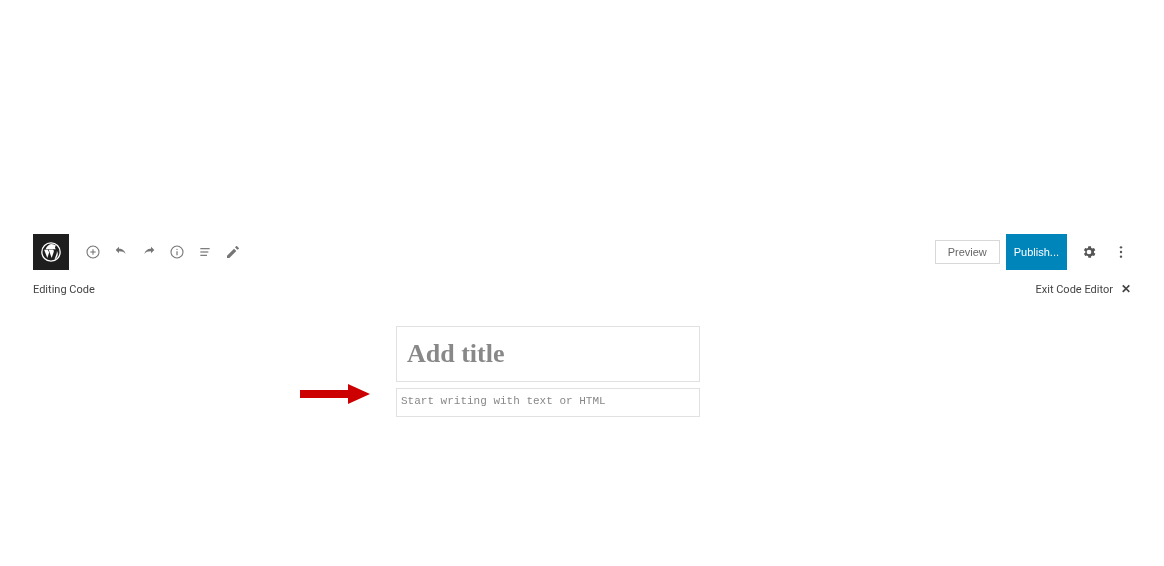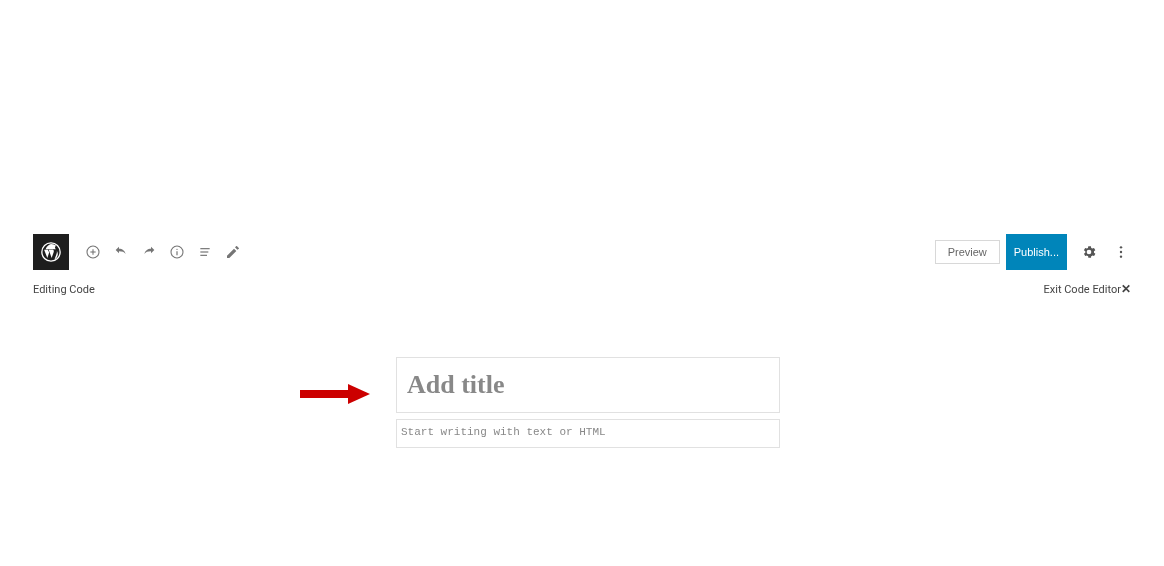--- a/index.html
+++ b/index.html
@@ -72,32 +72,31 @@
     left: 33px;
     right: 33px;
     height: 18px;
     display: flex;
     align-items: center;
     font-size: 11px;
     color: #444;
   }
   .subbar .right {
     margin-left: auto;
-    display: flex; align-items: center; gap: 0;
+    display: flex; align-items: center; gap: 8px;
     cursor: pointer;
   }
   .close-x { font-weight: bold; font-size: 12px; }
 
   
   .content {
     position: absolute;
     top: 326px;
     left: 396px;
-    width: 384px;
-    margin-top: 31px;
+    width: 304px;
   }
   .title-box {
     border: 1px solid #e1e1e1;
     padding: 12px 10px;
     margin-bottom: 6px;
   }
   .title-box input {
     width: 100%;
     border: none;
     outline: none;

